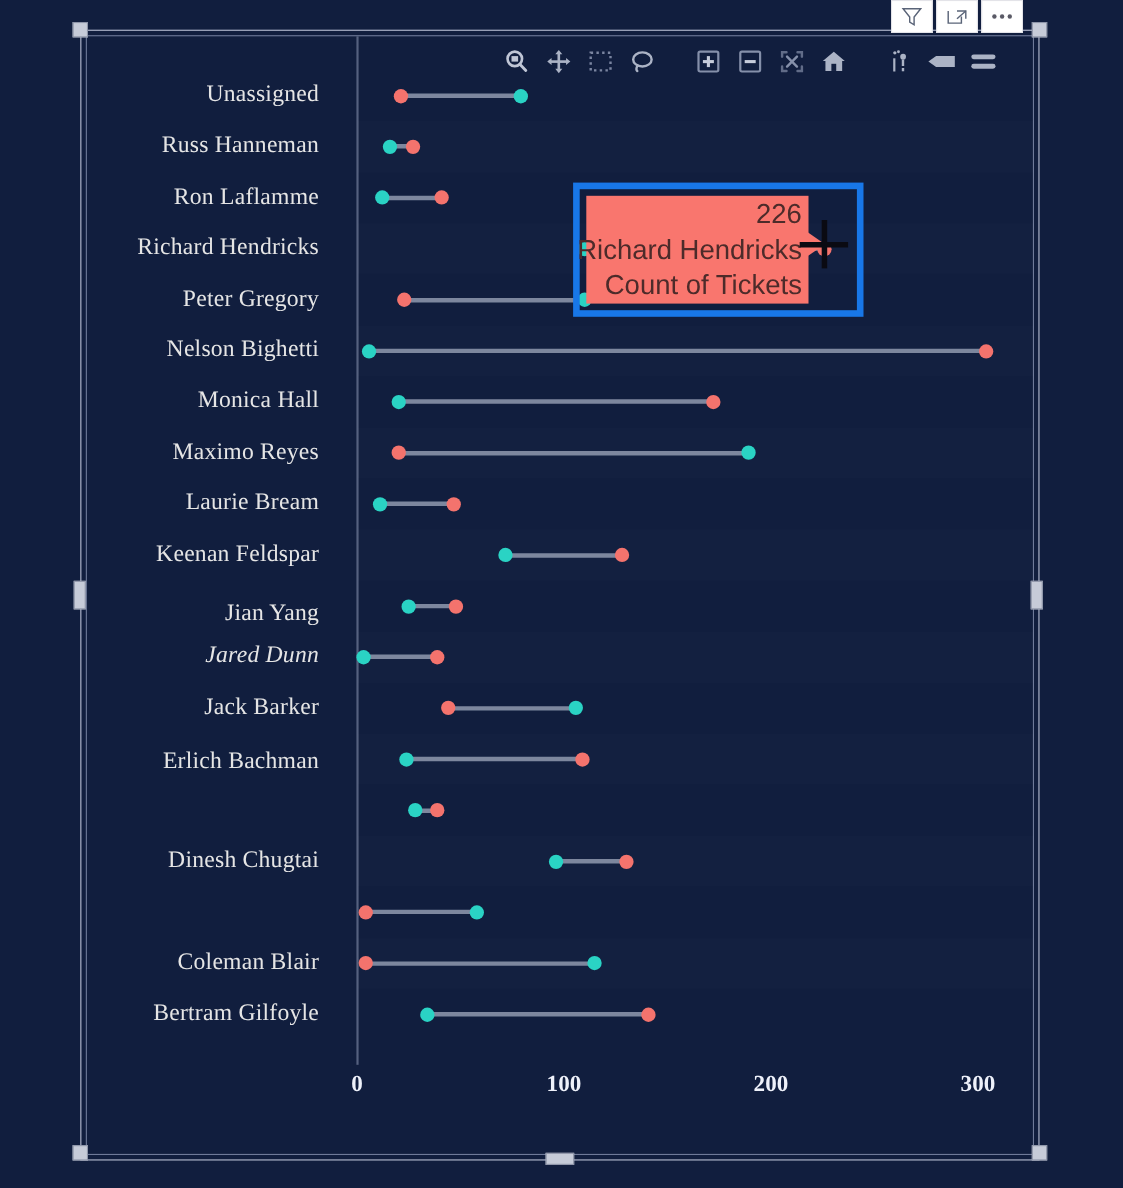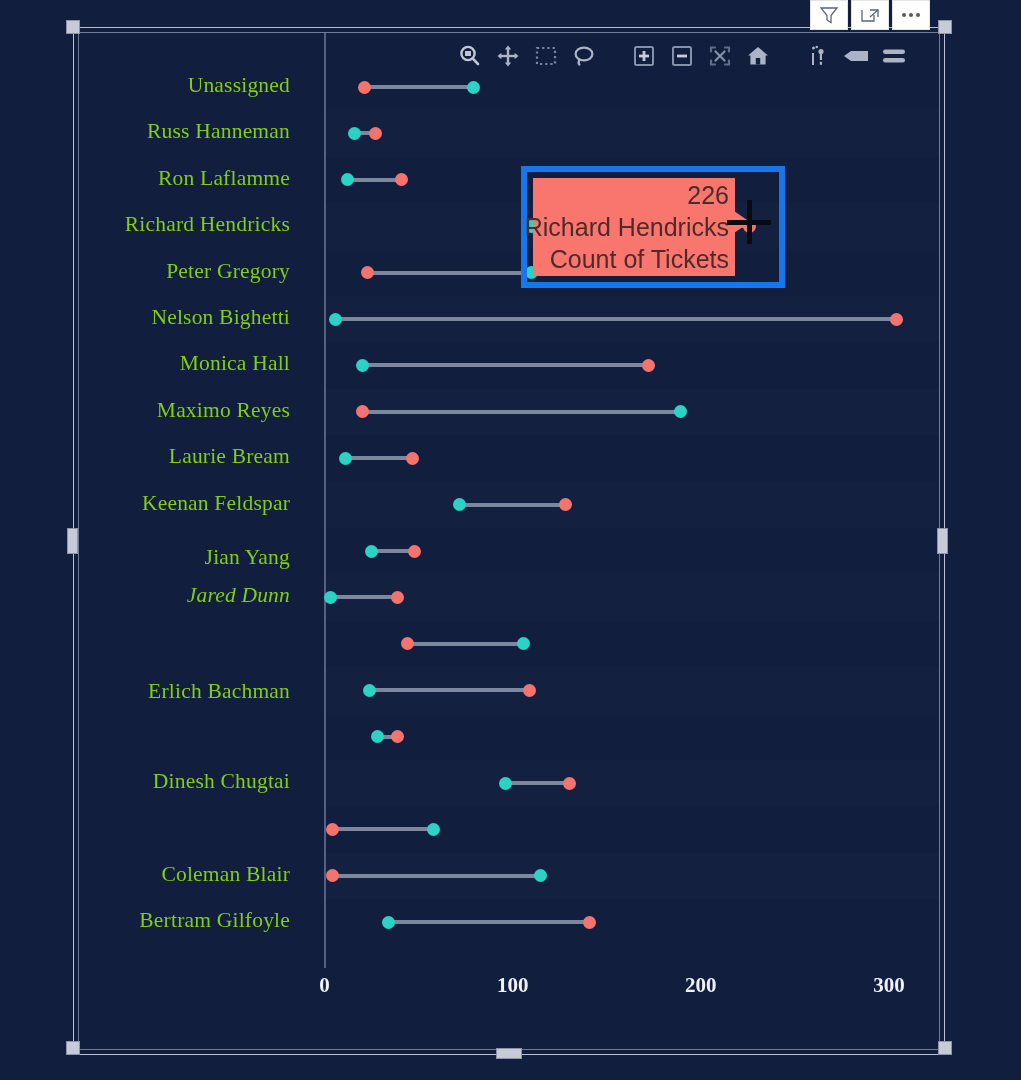--- a/index.html
+++ b/index.html
@@ -118,21 +118,21 @@
     top: 33px;
     width: 1.5px;
     height: 935px;
     background: #55617f;
   }
   .ylabel {
     position: absolute;
     right: 0;
     width: 240px;
     text-align: right;
-    color: #84cc16;
+    color: #e5e5e5;
     font-size: 21.5px;
     font-family: "Liberation Serif", "DejaVu Serif", serif;
     letter-spacing: 0.2px;
     line-height: 1;
     white-space: nowrap;
   }
   .ylabel-wrap {
     position: absolute;
     left: 50px;
     width: 240px;
@@ -418,20 +418,23 @@
       <div class="conn" style="left: 371.542px; width: 43.2783px; top: 549px;"></div>
       <div class="dot salmon" style="left: 408.32px; top: 544.5px;"></div>
       <div class="dot teal" style="left: 365.042px; top: 544.5px;"></div>
       <div class="band" style="top: 574.2px;"></div>
       <div class="ylabel-wrap" style="top: 585.4px; font-style: italic;">
         <div class="ylabel">Jared Dunn</div>
       </div>
       <div class="conn" style="left: 330.145px; width: 67.74px; top: 595.4px;"></div>
       <div class="dot salmon" style="left: 391.385px; top: 590.9px;"></div>
       <div class="dot teal" style="left: 323.645px; top: 590.9px;"></div>
+      <div class="ylabel-wrap" style="top: 631.8px;">
+        <div class="ylabel">Jack Barker</div>
+      </div>
       <div class="conn" style="left: 407.293px; width: 116.663px; top: 641.8px;"></div>
       <div class="dot salmon" style="left: 400.793px; top: 637.3px;"></div>
       <div class="dot teal" style="left: 517.457px; top: 637.3px;"></div>
       <div class="band" style="top: 667px;"></div>
       <div class="conn" style="left: 369.66px; width: 159.942px; top: 688.2px;"></div>
       <div class="dot salmon" style="left: 523.102px; top: 683.7px;"></div>
       <div class="dot teal" style="left: 363.16px; top: 683.7px;"></div>
       <div class="ylabel-wrap" style="top: 681px;">
         <div class="ylabel">Erlich Bachman</div>
       </div>

